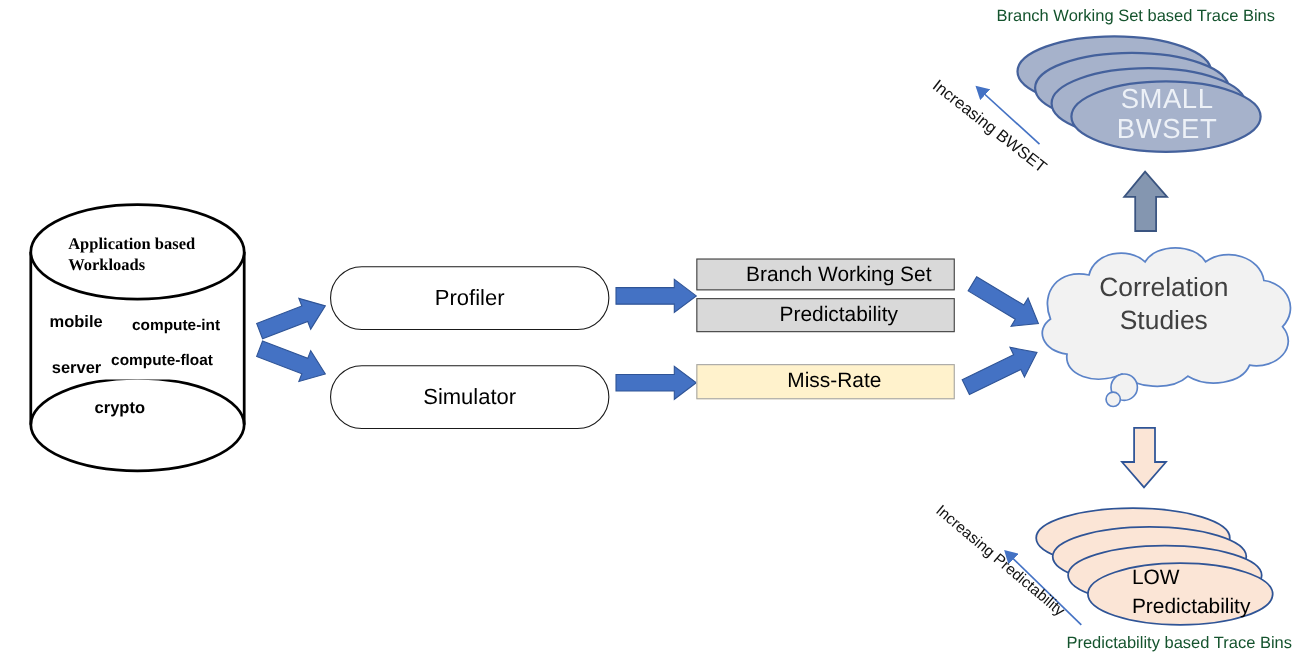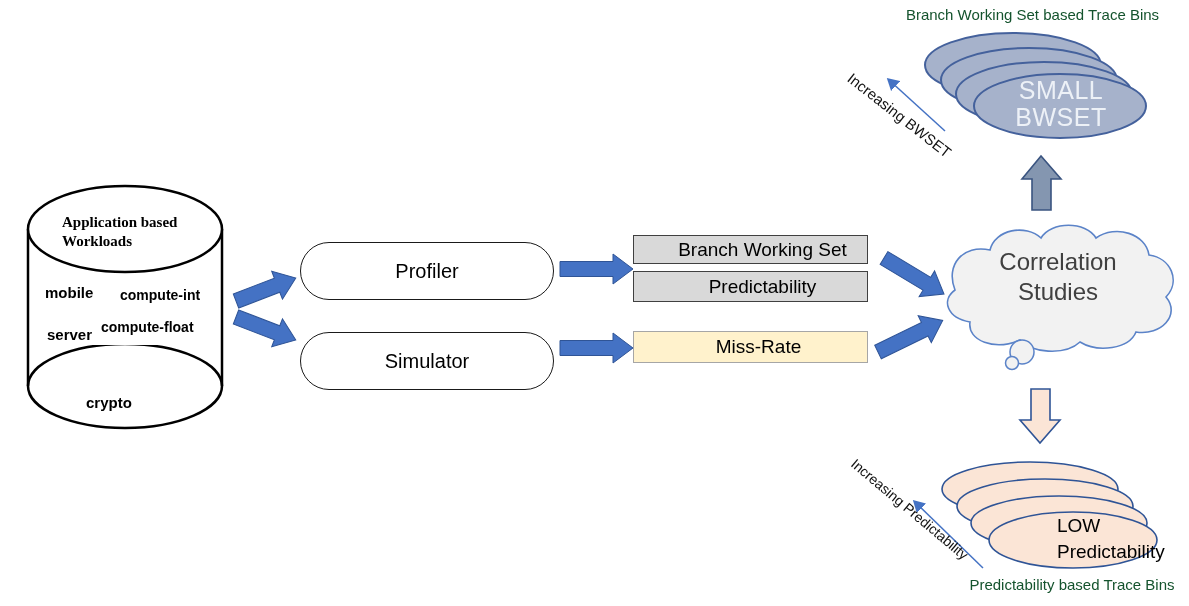--- a/index.html
+++ b/index.html
@@ -17,21 +17,21 @@
   .metricbox{
     position:absolute;z-index:2;display:flex;align-items:center;justify-content:center;
     font-size:19px;color:#000;box-sizing:border-box;
   }
   .graybox{background:#d9d9d9;border:1.6px solid #404040;padding-left:24px;}
   .yellowbox{background:#fff2cc;border:1px solid #a6a6a6;}
   .center{text-align:center;}
   .binlabel{font-size:15px;color:#14532d;}
   .rot{transform-origin:center center;white-space:nowrap;font-size:15px;color:#111;}
   .stacktext-top{color:#edf1f7;font-size:25px;line-height:27px;letter-spacing:.5px;}
-  .stacktext-bot{color:#000;font-size:19px;line-height:26px;margin-left:28px;}
+  .stacktext-bot{color:#000;font-size:19px;line-height:26px;}
   .cloudtext{font-size:24px;line-height:30px;color:#404040;}
   .cyl-lab{font-weight:bold;color:#000;}
 </style>
 </head>
 <body>
 
 <div id="canvas">
 
   <svg id="shapes" width="1189" height="606" viewBox="0 0 1189 606">
     <defs>
@@ -106,21 +106,21 @@
   <div class="txt rot" style="left:836px;top:107px;width:128px;transform:rotate(38deg);">Increasing BWSET</div>
 
   <div class="txt cyl-lab" style="left:62px;top:213px;width:140px;font-size:15px;line-height:19px;font-family:Liberation Serif, serif;">
     <span style="display:block">Application based</span>
     <span style="display:block">Workloads</span>
   </div>
   <div class="txt cyl-lab" style="left:45px;top:284px;font-size:15px;">mobile</div>
   <div class="txt cyl-lab" style="left:120px;top:287px;font-size:14px;">compute-int</div>
   <div class="txt cyl-lab" style="left:47px;top:326px;font-size:15px;">server</div>
   <div class="txt cyl-lab" style="left:101px;top:319px;font-size:14px;">compute-float</div>
-  <div class="txt cyl-lab" style="left:86px;top:362px;font-size:15px;margin-top:32px;">crypto</div>
+  <div class="txt cyl-lab" style="left:86px;top:362px;font-size:15px;">crypto</div>
 
   <div class="pill" style="left:300px;top:242px;width:252px;height:56px;">
     <span>Profiler</span>
   </div>
   <div class="pill" style="left:300px;top:332px;width:252px;height:56px;text-align:right;">
     <span>Simulator</span>
   </div>
 
   <div class="metricbox graybox" style="left:633px;top:235px;width:235px;height:29px;">
     <span>Branch Working Set</span>

